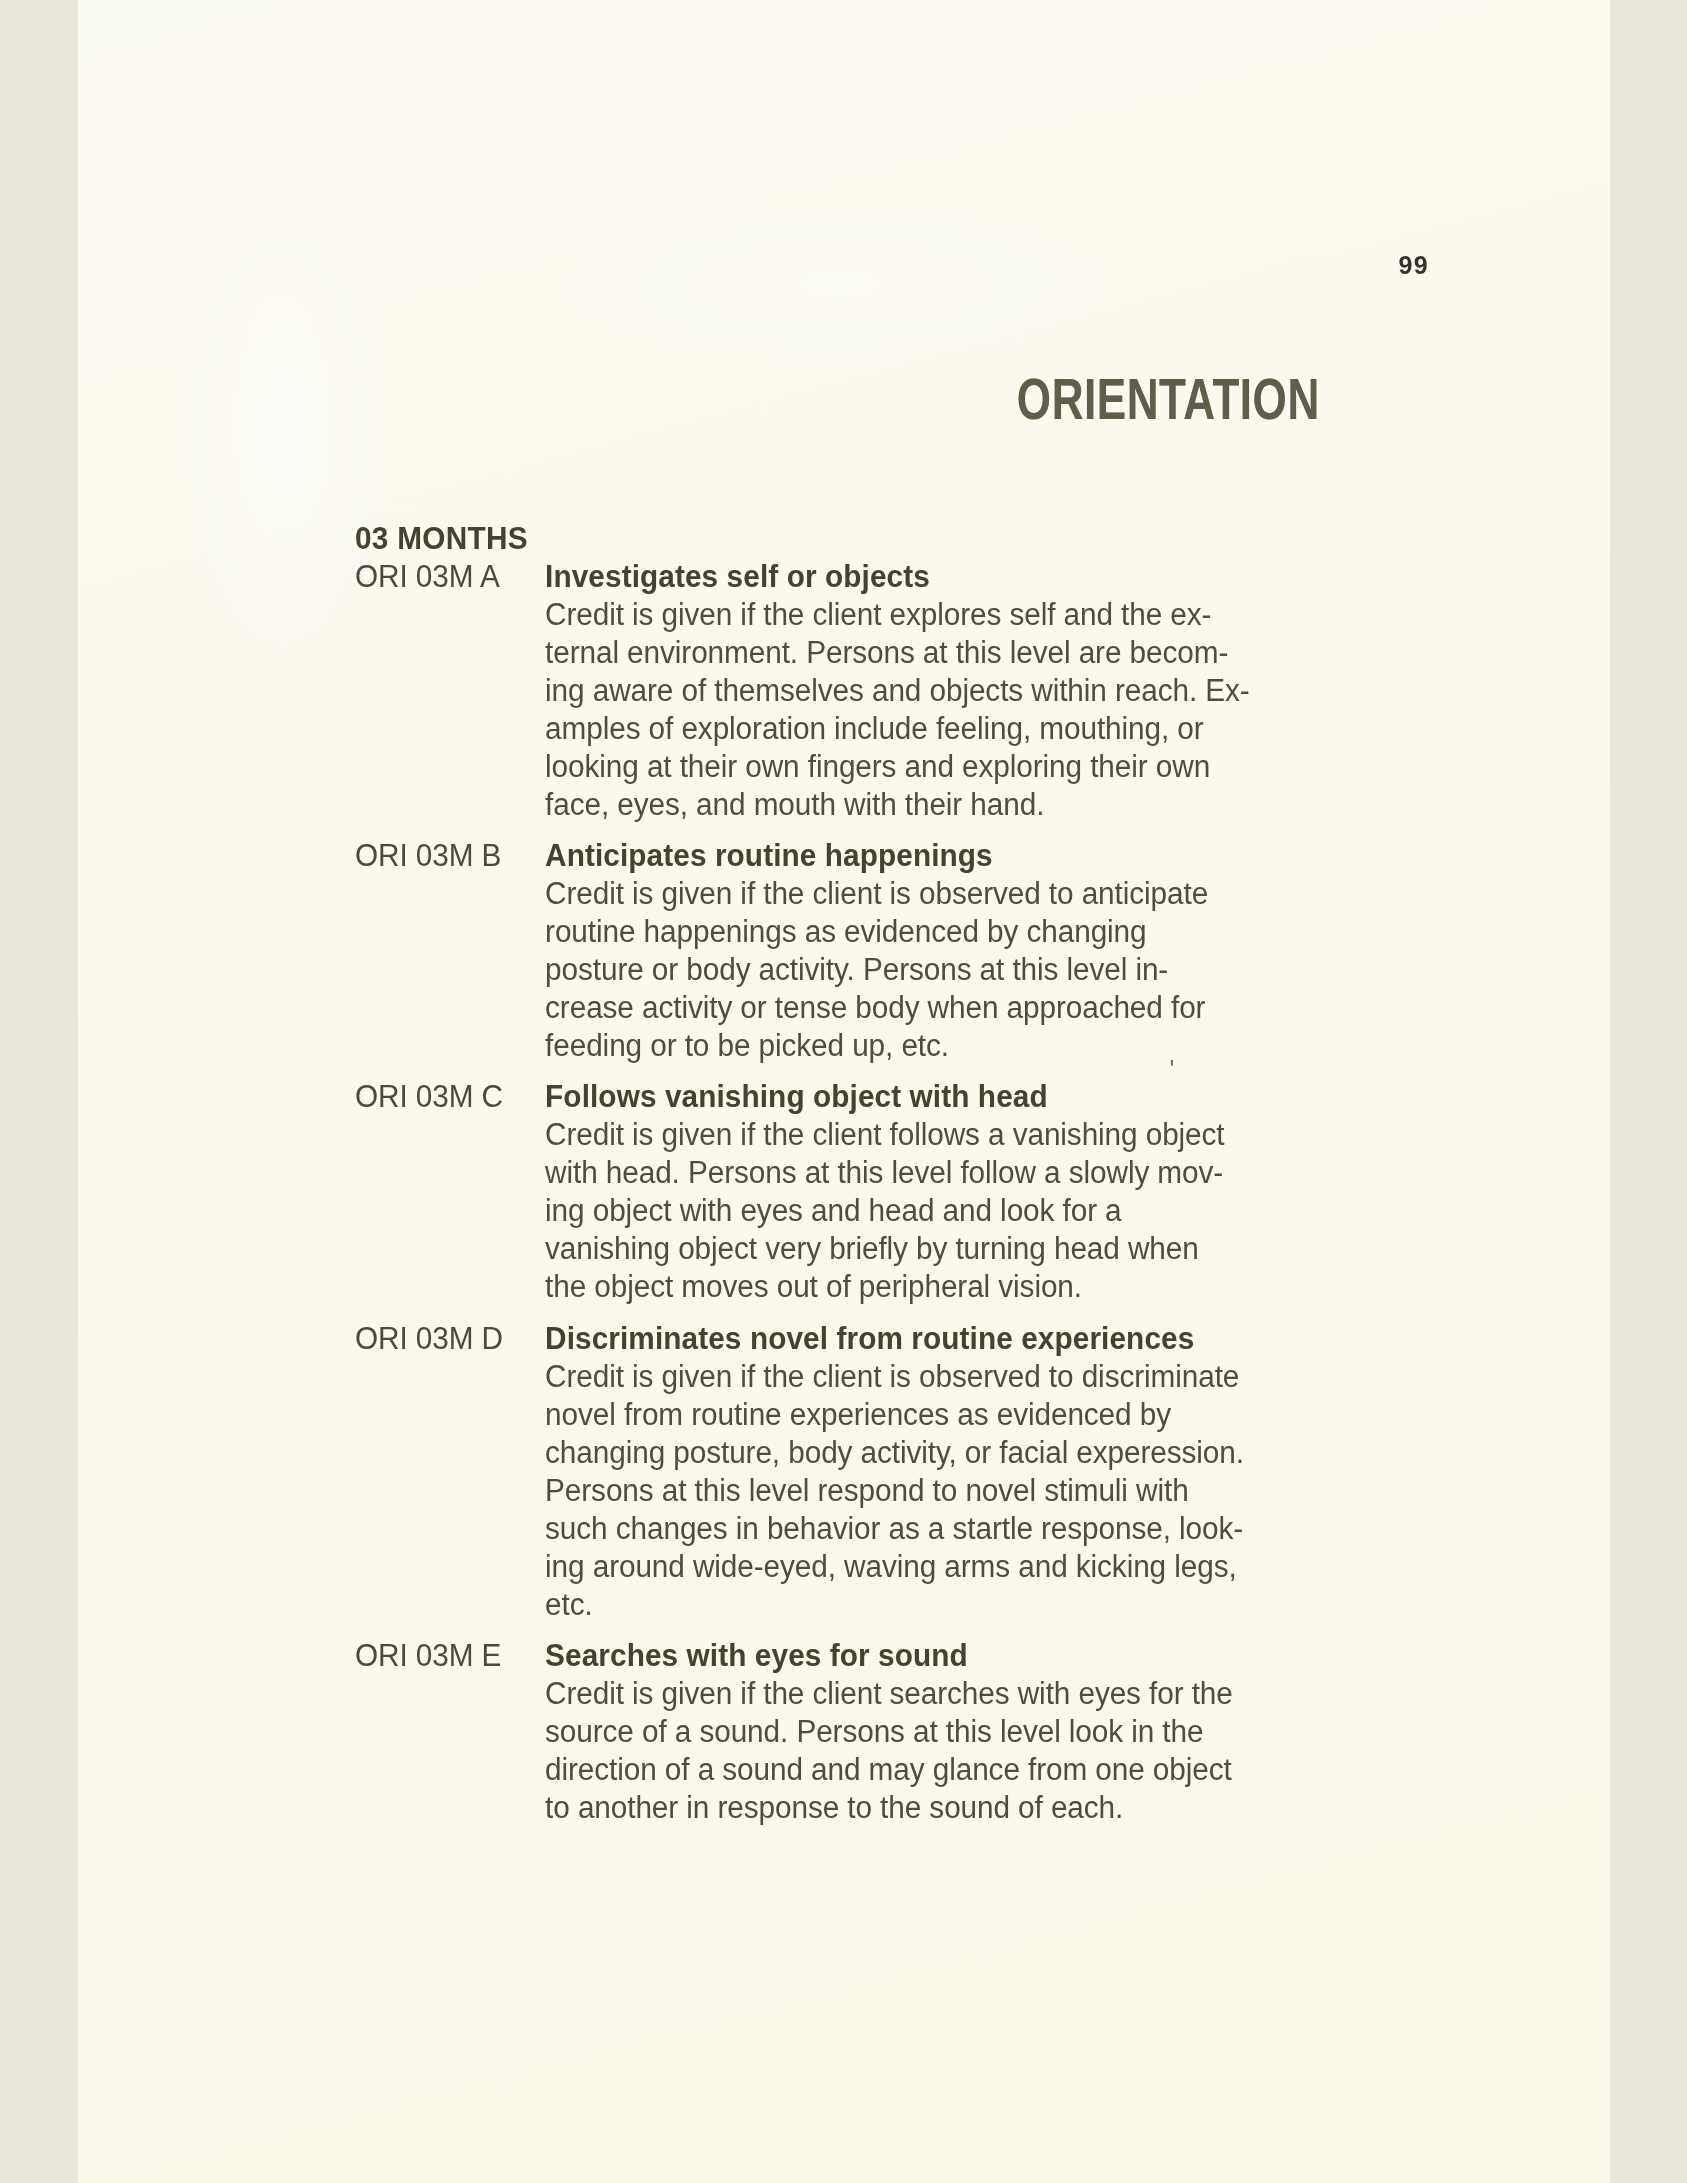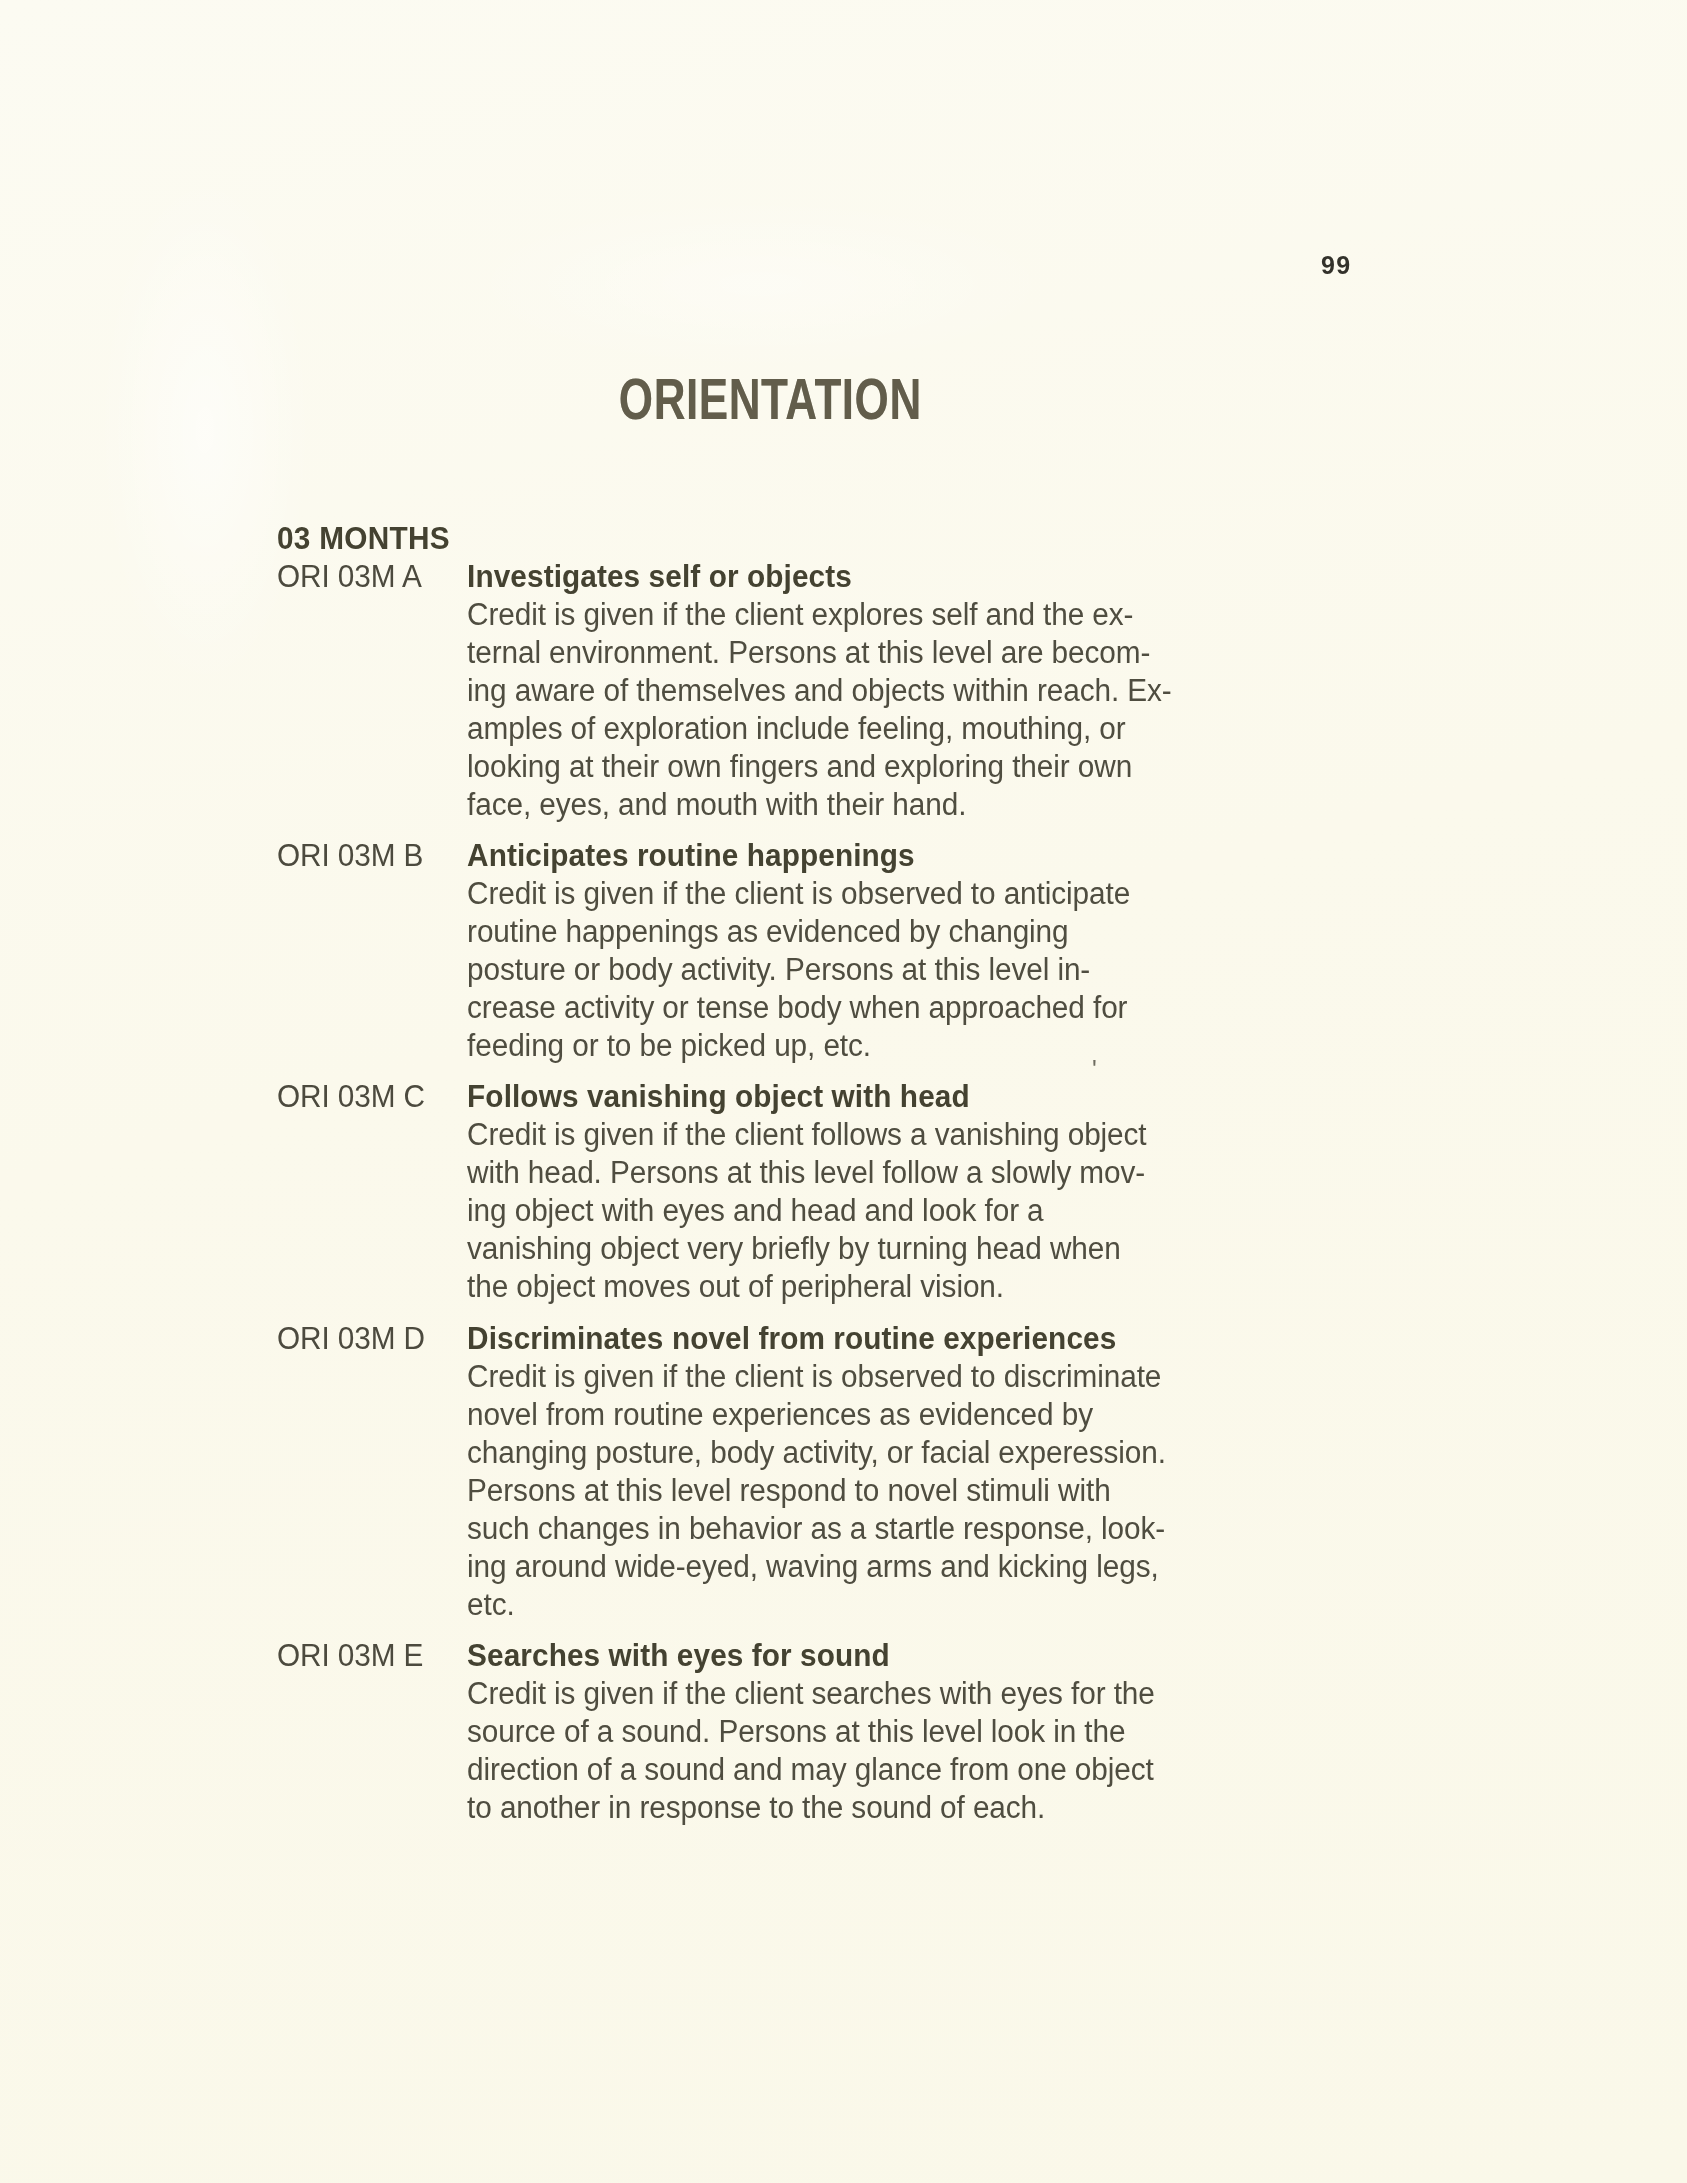--- a/index.html
+++ b/index.html
@@ -1,18 +1,18 @@
 <!DOCTYPE html>
 <html style="font-size:10.6px"><head>
 <meta charset="utf-8">
 <style>
   html, body { margin: 0; padding: 0; background: #e8e6da; }
   .page {
     position: relative;
-    width: 1687px;
+    width: 1532px;
     height: 2183px;
     margin: 0 auto;
     background: linear-gradient(165deg, #fcfbf2 0%, #fbf9ec 45%, #faf8e9 100%);
     font-family: "Liberation Sans", sans-serif;
     color: #4c4a3e;
     overflow: hidden;
   }
   
   .artifact-1 {
     position: absolute; left: 99px; top: 172px; width: 212px; height: 516px;
@@ -29,21 +29,21 @@
     font-size: 25px;
     font-weight: bold;
     letter-spacing: 1.3px;
     color: #33322b;
   }
   .title-wrap {
     position: absolute;
     left: 251px;
     top: 365px;
     width: 1039px;
-    text-align: center;
+    text-align: right;
   }
   .title-text {
     display: inline-block;
     font-size: 58px;
     font-weight: bold;
     letter-spacing: 0.7px;
     color: #625d4b;
     transform: scaleX(0.76);
     transform-origin: center top;
     text-shadow: 0 0 0.7px rgba(90,86,70,0.45);

